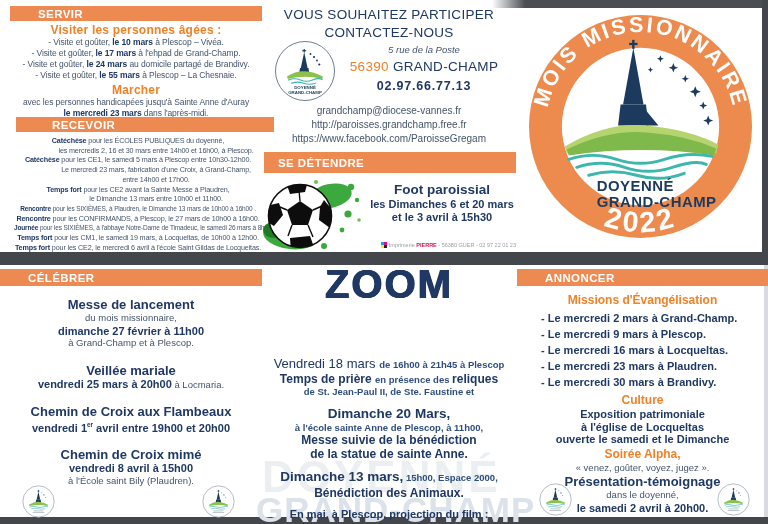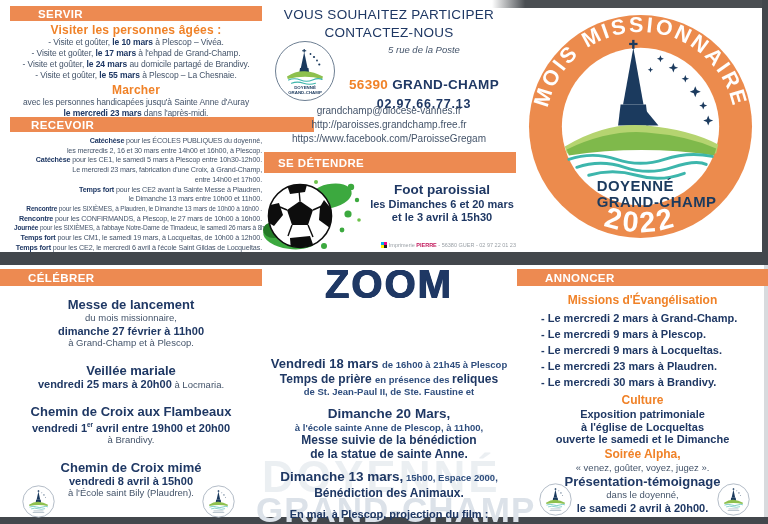--- a/index.html
+++ b/index.html
@@ -13,46 +13,46 @@
   .center{text-align:center}
   .b{font-weight:bold}
   .navy{color:#1F3864}
   .orange-t{color:#F08228}
   .sup{vertical-align:super;font-size:58%}
   .ln{white-space:nowrap}
   
   .sv-title{font-size:12px;font-weight:bold;color:#F08228;letter-spacing:.2px}
   .sv-list .ln{font-size:8.5px;line-height:11px;color:#44546A;letter-spacing:-.1px}
   
-  .rc-list .ln{font-size:7.2px;line-height:9.7px;color:#44546A;letter-spacing:-.15px;text-align:right}
+  .rc-list .ln{font-size:7.2px;line-height:9.7px;color:#44546A;letter-spacing:-.15px;text-align:center}
   .rc-list .ln.ind{padding-left:36px}
   .rc-list .ln.sm{font-size:6.5px}
   
   .c-t{font-size:13.5px;font-weight:normal;color:#1F3864;letter-spacing:.3px;line-height:17px}
   .c-addr{font-size:9.5px;font-style:italic;color:#44546A}
-  .c-city{font-size:13.5px;font-weight:bold;color:#1F3864;letter-spacing:.3px;margin-top:22px}
+  .c-city{font-size:13.5px;font-weight:normal;color:#1F3864;letter-spacing:.3px;margin-top:4px}
   .c-phone{font-size:12.5px;font-weight:bold;color:#1F3864;letter-spacing:.8px;margin-top:5px}
   .c-links .ln{font-size:10px;color:#44546A;line-height:14px}
   
   .ft-list .ln.ft{font-size:13.5px;font-weight:bold;color:#1F3864;line-height:17px}
   .ft-list .ln.fd{font-size:11px;font-weight:bold;color:#1F3864;line-height:13px}
   .pc{font-size:5.5px;color:#9aa0a6;display:flex;align-items:center;justify-content:flex-end;gap:2px}
   .pc-red{color:#C2185B;font-weight:bold}
   
   .ev .ln{line-height:12.5px}
   .ln.et{font-size:13px;font-weight:bold;color:#1F3864;line-height:15px}
   .ln.dt{font-size:11px;font-weight:bold;color:#1F3864;line-height:12.5px}
   .ln.gy{font-size:9.5px;color:#44546A;line-height:12.5px;font-weight:normal}
   .ln.sp{margin-top:13px}
   .gysm{font-weight:normal;color:#44546A;font-size:9.5px}
   
   .zoom-title{font-size:40px;font-weight:bold;color:#1F3864;letter-spacing:2px;
     text-shadow:.6px 0 0 #1F3864,-.6px 0 0 #1F3864,0 .4px 0 #1F3864}
   .zp .ln{line-height:12.5px;color:#1F3864}
-  .zlg{font-size:13px;font-weight:bold}
+  .zlg{font-size:13px;font-weight:normal}
   .zmd{font-size:12px;font-weight:bold}
   .zrg{font-size:9.5px;font-weight:bold;color:#2F4E7E}
   .ln.zr{font-size:9.5px;font-weight:bold;color:#2F4E7E;line-height:11.5px}
   .ln.zh{font-size:13.5px;font-weight:bold;line-height:16px}
   .ln.zm{font-size:12px;font-weight:bold;line-height:14px}
   .ln.zm2{font-size:11px;font-weight:bold;line-height:13.5px}
   .ln.sp8{margin-top:8px}
   .wm{position:absolute;color:#DCE2E9;font-weight:bold;white-space:nowrap;z-index:0}
   
   .ln.oh{font-size:12px;font-weight:bold;color:#F08228;line-height:16px}
@@ -81,21 +81,21 @@
       <div class="ln"><span>- Visite et goûter, </span><span class="b navy">le 17 mars</span><span> à l'ehpad de Grand-Champ.</span></div>
       <div class="ln"><span>- Visite et goûter, </span><span class="b navy">le 24 mars</span><span> au domicile partagé de Brandivy.</span></div>
       <div class="ln"><span>- Visite et goûter, </span><span class="b navy">le 55 mars</span><span> à Plescop – La Chesnaie.</span></div>
     </div>
   <div class="abs center sv-title" style="left:10px;top:83px;width:252px">Marcher</div>
   <div class="abs center sv-list" style="left:10px;top:97px;width:252px">
       <div class="ln"><span>avec les personnes handicapées jusqu'à Sainte Anne d'Auray</span></div>
       <div class="ln"><span class="b navy">le mercredi 23 mars</span><span> dans l'après-midi.</span></div>
     </div>
 
-  <div class="bar" style="left:10px;top:117px;width:304px;height:15px;padding-left:21px">
+  <div class="bar" style="left:16px;top:117px;width:258px;height:15px;padding-left:36px">
     <span>RECEVOIR</span>
   </div>
   <div class="abs rc-list" style="left:14px;top:136px;width:248px">
       <div class="ln"><span class="b navy">Catéchèse </span><span>pour les ÉCOLES PUBLIQUES du doyenné,</span></div>
       <div class="ln ind"><span>les mercredis 2, 16 et 30 mars entre 14h00 et 16h00, à Plescop.</span></div>
       <div class="ln"><span class="b navy">Catéchèse </span><span>pour les CE1, le samedi 5 mars à Plescop entre 10h30-12h00.</span></div>
       <div class="ln ind"><span>Le mercredi 23 mars, fabrication d'une Croix, à Grand-Champ,</span></div>
       <div class="ln ind"><span>entre 14h00 et 17h00.</span></div>
       <div class="ln"><span class="b navy">Temps fort </span><span>pour les CE2 avant la Sainte Messe à Plaudren,</span></div>
       <div class="ln ind"><span>le Dimanche 13 mars entre 10h00 et 11h00.</span></div>
@@ -261,21 +261,20 @@
   </div>
   <div class="abs center ev" style="left:0;top:297px;width:262px">
       <div class="ln et"><span>Messe de lancement</span></div>
       <div class="ln gy"><span>du mois missionnaire,</span></div>
       <div class="ln dt"><span>dimanche 27 février à 11h00</span></div>
       <div class="ln gy"><span>à Grand-Champ et à Plescop.</span></div>
       <div class="ln et sp"><span>Veillée mariale</span></div>
       <div class="ln dt"><span>vendredi 25 mars à 20h00</span><span class="gysm"> à Locmaria.</span></div>
       <div class="ln et sp"><span>Chemin de Croix aux Flambeaux</span></div>
       <div class="ln dt"><span>vendredi 1</span><span class="sup">er</span><span> avril entre 19h00 et 20h00</span></div>
-      <div class="ln gy"><span>à Brandivy.</span></div>
       <div class="ln et sp"><span>Chemin de Croix mimé</span></div>
       <div class="ln dt"><span>vendredi 8 avril à 15h00</span></div>
       <div class="ln gy"><span>à l'École saint Bily (Plaudren).</span></div>
     </div>
   <svg class="abs" style="left:22px;top:485px" width="33" height="33">
       <use href="#small-logo"></use>
     </svg>
   <svg class="abs" style="left:202px;top:485px" width="33" height="33">
       <use href="#small-logo"></use>
     </svg>
@@ -298,21 +297,21 @@
 
   <div class="bar" style="left:517px;top:269px;width:251px;height:17px;padding-left:28px">
     <span>ANNONCER</span>
   </div>
   <div class="abs center ev" style="left:517px;top:292px;width:251px">
       <div class="ln oh"><span>Missions d'Évangélisation</span></div>
     </div>
   <div class="abs ann-bullets" style="left:541px;top:310px;width:227px">
       <div class="ln"><span>- Le mercredi 2 mars à Grand-Champ.</span></div>
       <div class="ln"><span>- Le mercredi 9 mars à Plescop.</span></div>
-      <div class="ln"><span>- Le mercredi 9 mars à Locqueltas.</span></div>
+      <div class="ln"><span>- Le mercredi 16 mars à Locqueltas.</span></div>
       <div class="ln"><span>- Le mercredi 23 mars à Plaudren.</span></div>
       <div class="ln"><span>- Le mercredi 30 mars à Brandivy.</span></div>
     </div>
   <div class="abs center ev" style="left:517px;top:392px;width:251px">
       <div class="ln oh"><span>Culture</span></div>
       <div class="ln dt"><span>Exposition patrimoniale</span></div>
       <div class="ln dt"><span>à l'église de Locqueltas</span></div>
       <div class="ln dt"><span>ouverte le samedi et le Dimanche</span></div>
       <div class="ln oh"><span>Soirée Alpha,</span></div>
       <div class="ln gy"><span>« venez, goûter, voyez, jugez ».</span></div>

